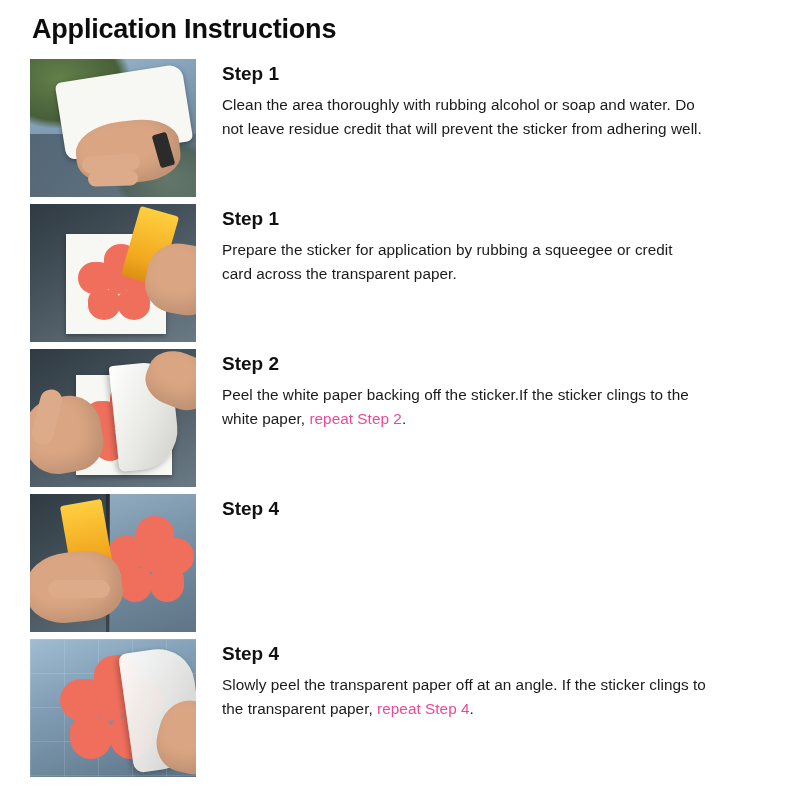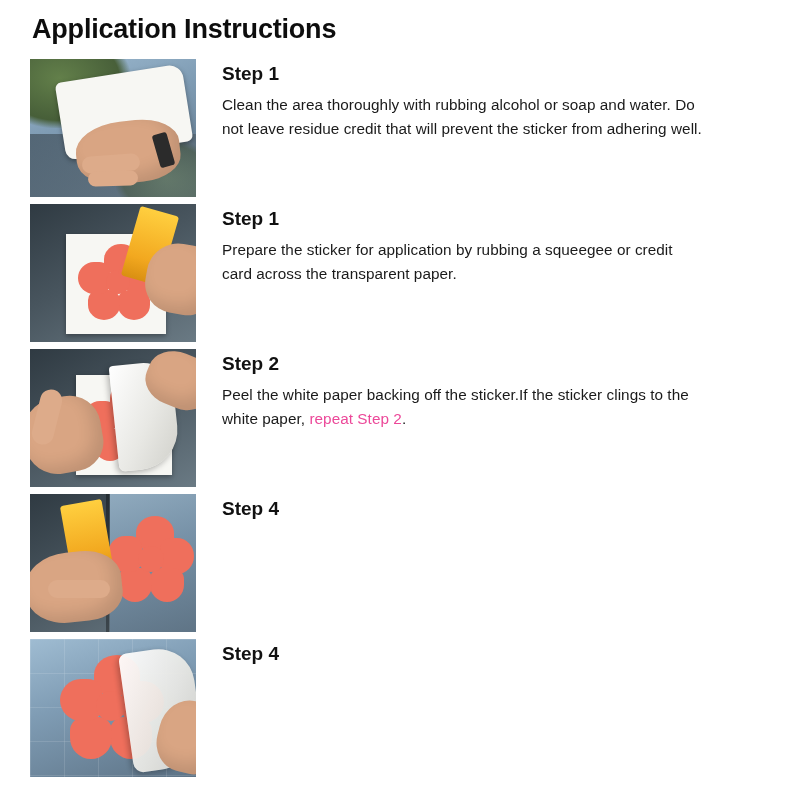--- a/index.html
+++ b/index.html
@@ -266,17 +266,18 @@
           <div class="petal" style="left:50px; top:62px; width:42px; height:42px; border-radius:40% 40% 60% 60%;"></div>
           <div class="petal" style="left:10px; top:62px; width:42px; height:42px; border-radius:40% 40% 60% 60%;"></div>
           <div class="petal" style="left:0px;  top:24px; width:42px; height:42px; border-radius:60% 40% 40% 60%;"></div>
           <div class="flower-center" style="left:36px; top:36px; width:30px; height:30px;"></div>
         </div>
         <div class="peel" style="left:96px; top:10px; width:72px; height:120px; border-radius:8px 36px 46px 10px; transform:rotate(-8deg); opacity:.95;"></div>
         <div class="hand" style="left:128px; top:62px; width:64px; height:72px; transform:rotate(14deg);"></div>
       </div>
       <div class="step-text">
         <div class="step-title">Step 4</div>
+        <p class="step-body"><span>Slowly peel the transparent paper off at an angle. If the sticker clings to the transparent paper, </span><span class="accent">repeat Step 4</span><span>.</span></p>
       </div>
     </div>
 
   </div>
 </div>
 
 </body></html>

